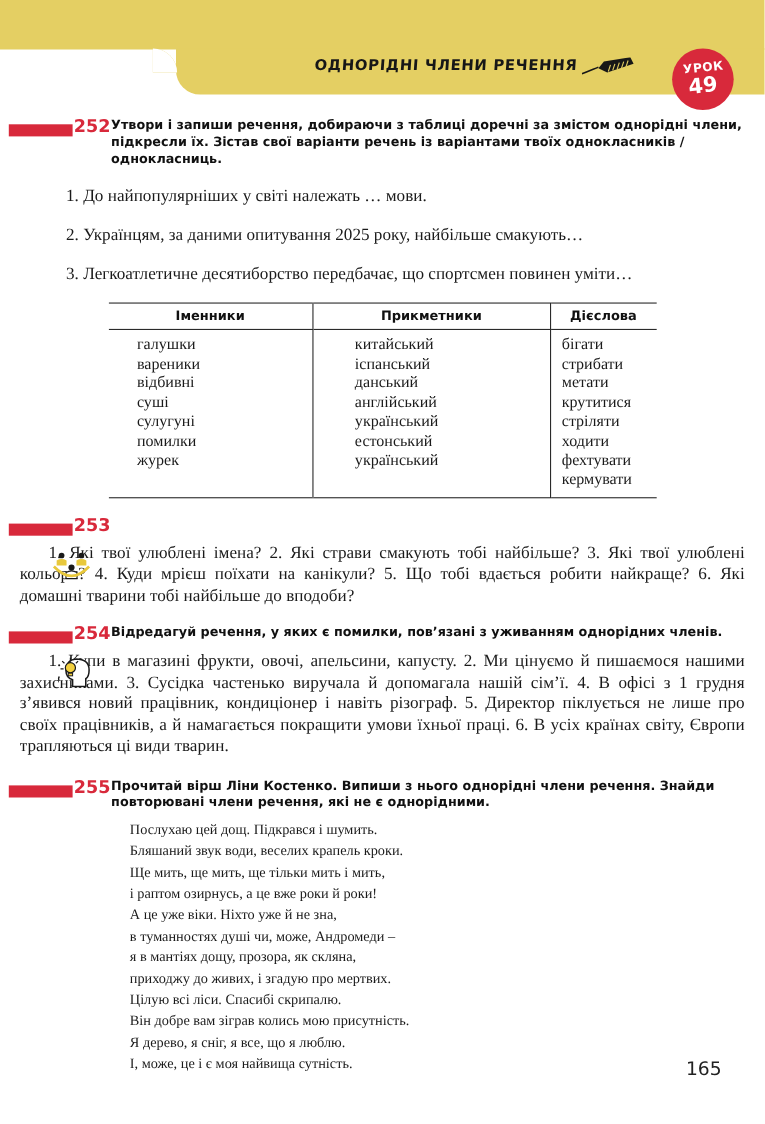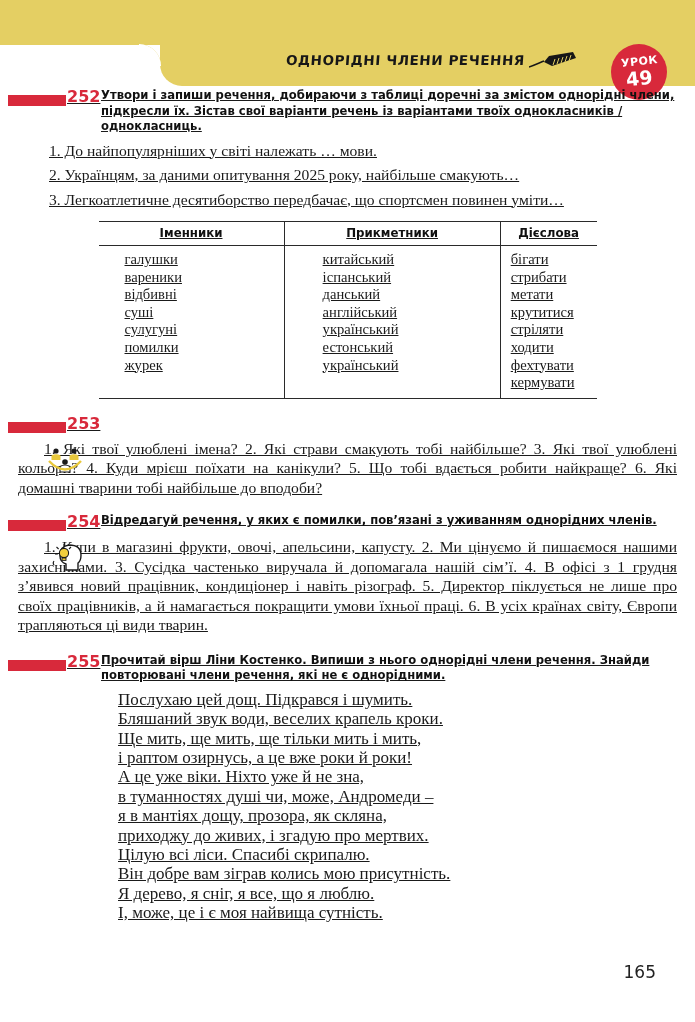--- a/index.html
+++ b/index.html
@@ -100,23 +100,22 @@
   }
   .lesson-badge .lb-num {
     font-size: 19px;
     font-weight: bold;
     transform: rotate(-6deg);
   }
 
   
   .page {
     position: absolute;
-    top: 76px; left: 0;
+    top: 94px; left: 0;
     width: 695px;
-    text-decoration: underline;
   }
 
   
   .ex {
     position: relative;
     margin-top: 12px;
   }
   .ex-head {
     position: relative;
     display: flex;
@@ -154,21 +153,21 @@
 
   .ex-body {
     margin: 6px 18px 0 18px;
     font-family: "Liberation Serif", serif;
     font-size: 15.6px;
     line-height: 19.5px;
     text-align: justify;
     text-indent: 26px;
     color: #1a1a1a;
   }
-  .ex-body p { margin: 5px; }
+  .ex-body p { margin: 16px; }
 
   
   .task-icon {
     position: absolute;
     left: 48px;
     width: 34px;
     height: 34px;
   }
 
   
@@ -201,21 +200,21 @@
   .vocab-table th.c3, .vocab-table td.c3 { width: 96px; }
   .vocab-table td.c1 .w { padding-left: 26px; }
   .vocab-table td.c2 .w { padding-left: 38px; }
   .vocab-table td.c3 .w { padding-left: 10px; }
   .vocab-table td .w { display: block; white-space: nowrap; }
 
   
   .poem {
     margin: 6px 0 0 118px;
     font-family: "Liberation Serif", serif;
-    font-size: 17px;
+    font-size: 13px;
     line-height: 19.4px;
   }
   .poem .line { display: block; white-space: nowrap; }
 
   
   .page-num {
     position: absolute;
     right: 39px;
     bottom: 40px;
     font-family: "DejaVu Sans", sans-serif;

